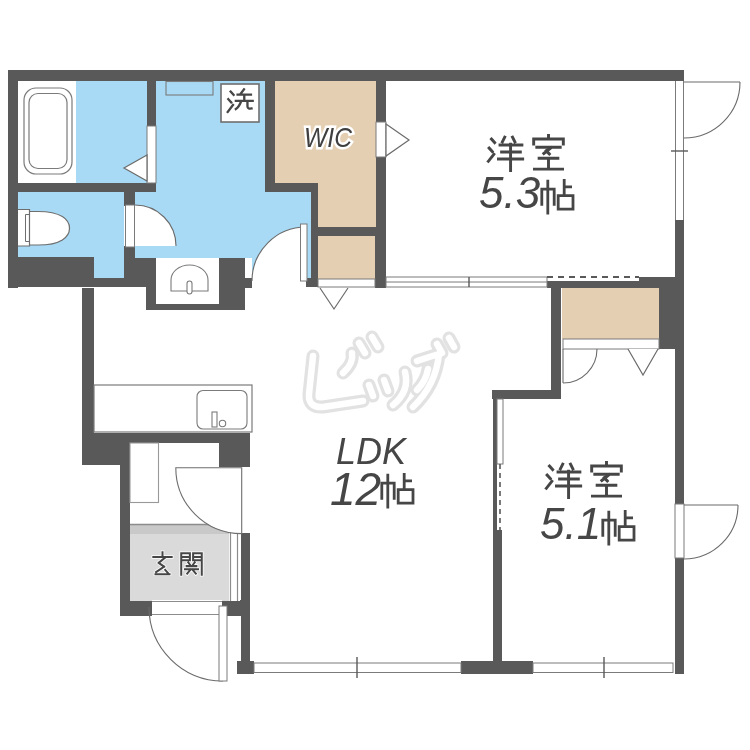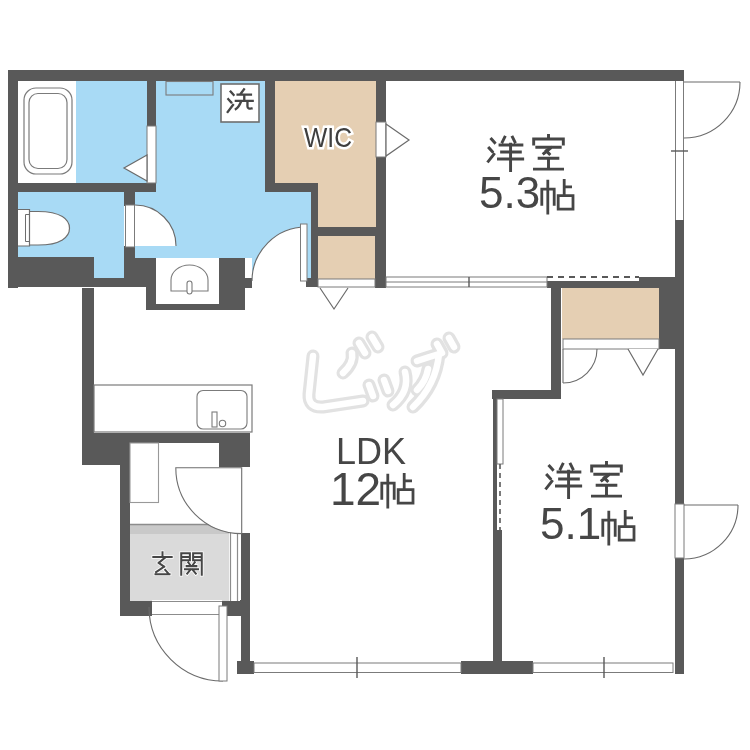--- a/index.html
+++ b/index.html
@@ -1,16 +1,16 @@
 <!DOCTYPE html>
 <html><head>
 <meta charset="utf-8">
 <style>
 html,body{margin:0;padding:0;background:#fff;}
-#plan{width:750px;height:750px;position:relative;font-family:"Liberation Sans",sans-serif;}
+#plan{width:750px;height:750px;position:relative;font-family:"Liberation Sans",sans-serif;font-style:italic;}
 </style>
 </head>
 <body>
 
 <div id="plan">
 <svg width="750" height="750" viewBox="0 0 750 750" xmlns="http://www.w3.org/2000/svg">
 <defs>
 
 <g id="k_you" fill="none" stroke-linecap="square">
  <path d="M14,13 L22,22 M8,36 L16,45 M6,70 L20,52 M48,8 L42,20 M68,8 L74,20 M36,28 L92,28 M40,46 L88,46 M32,64 L94,64 M63,26 L63,94"></path>

